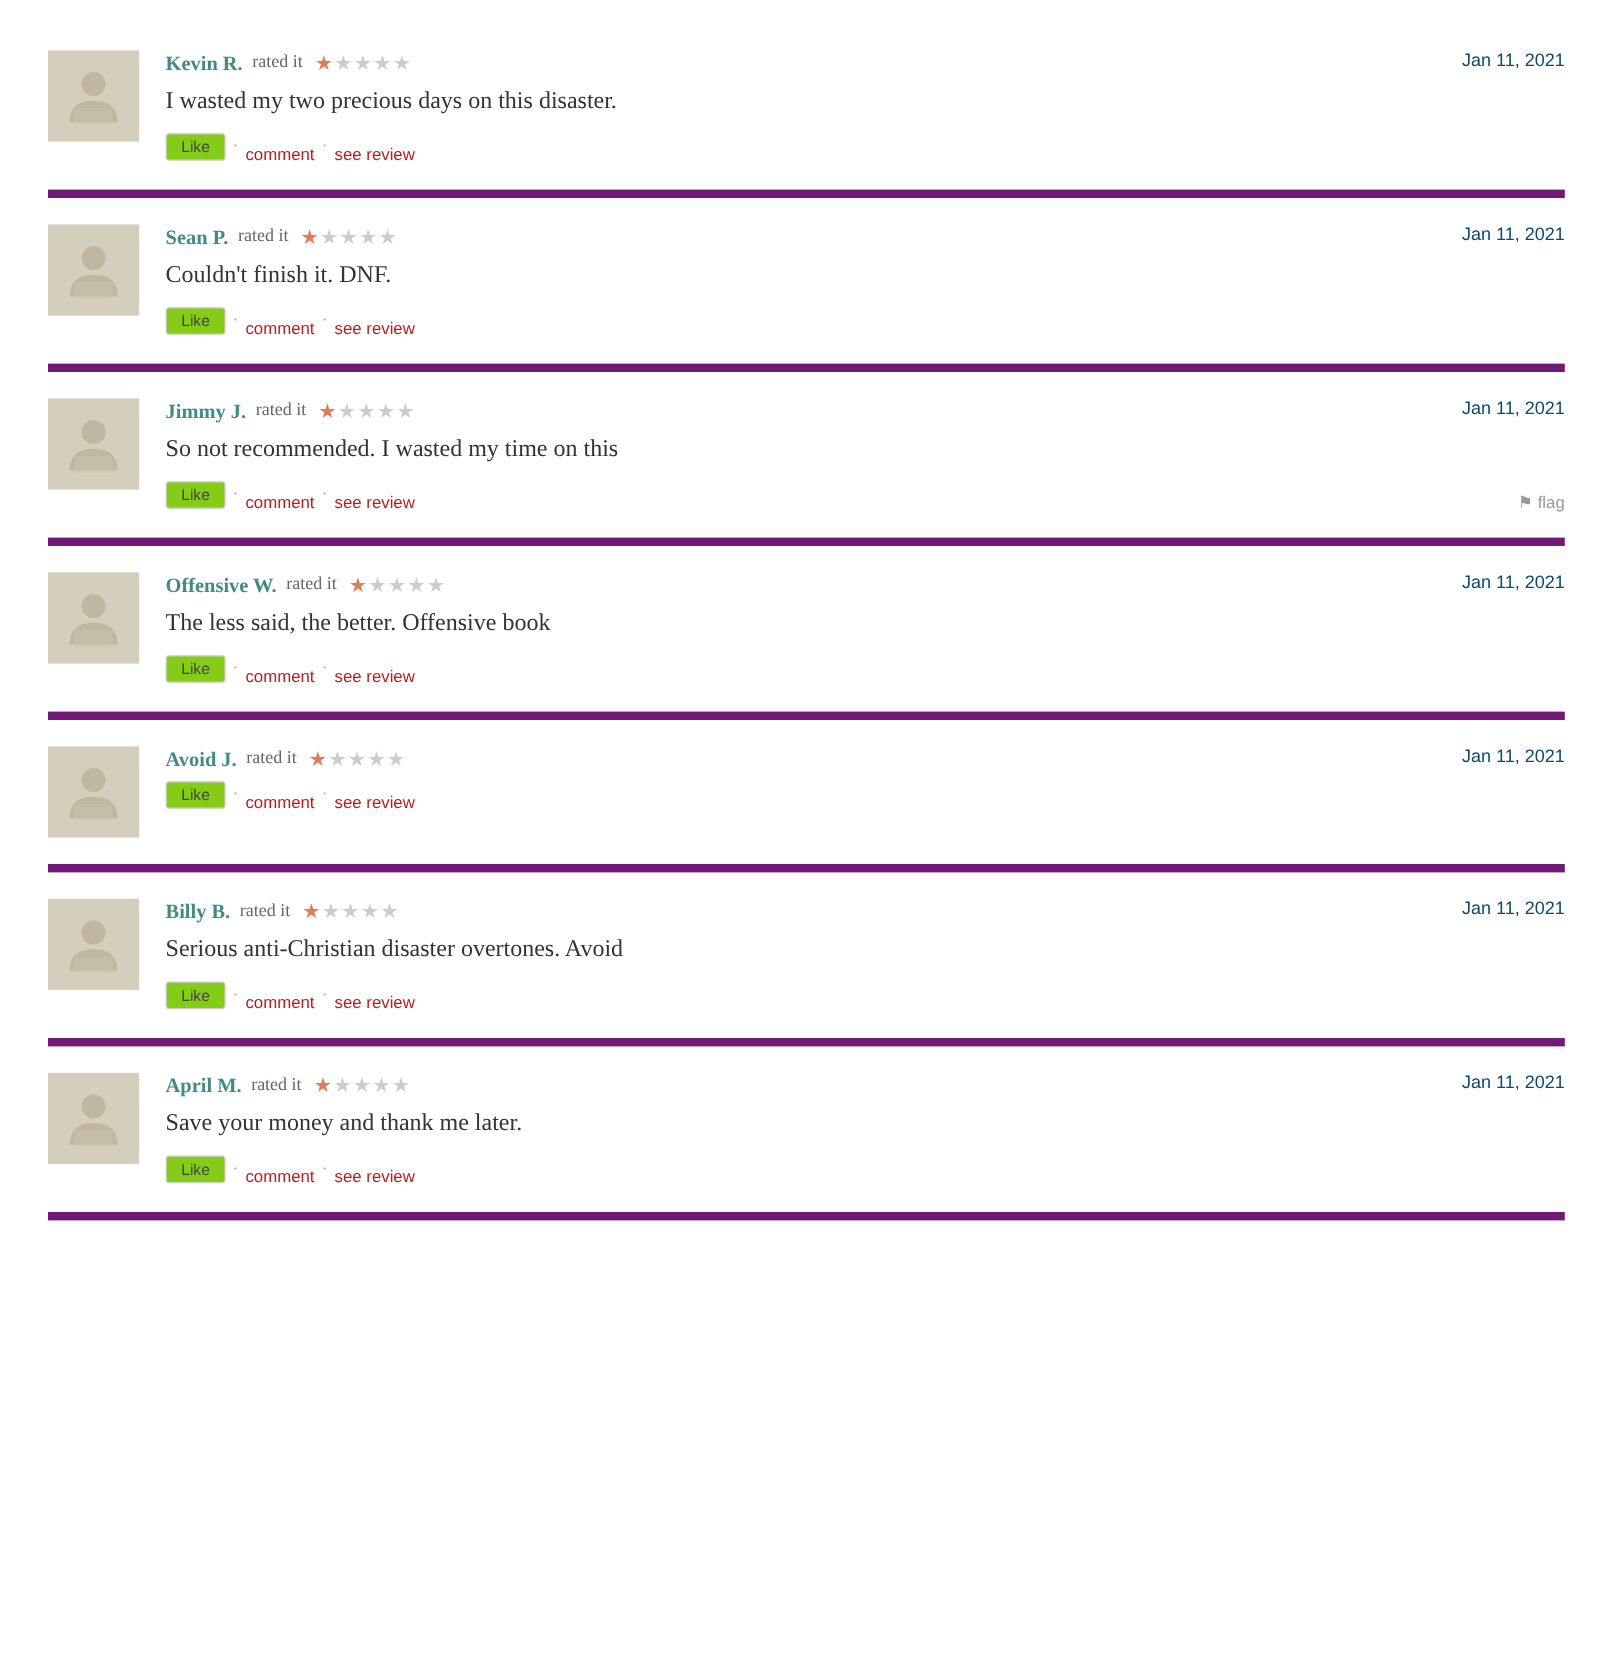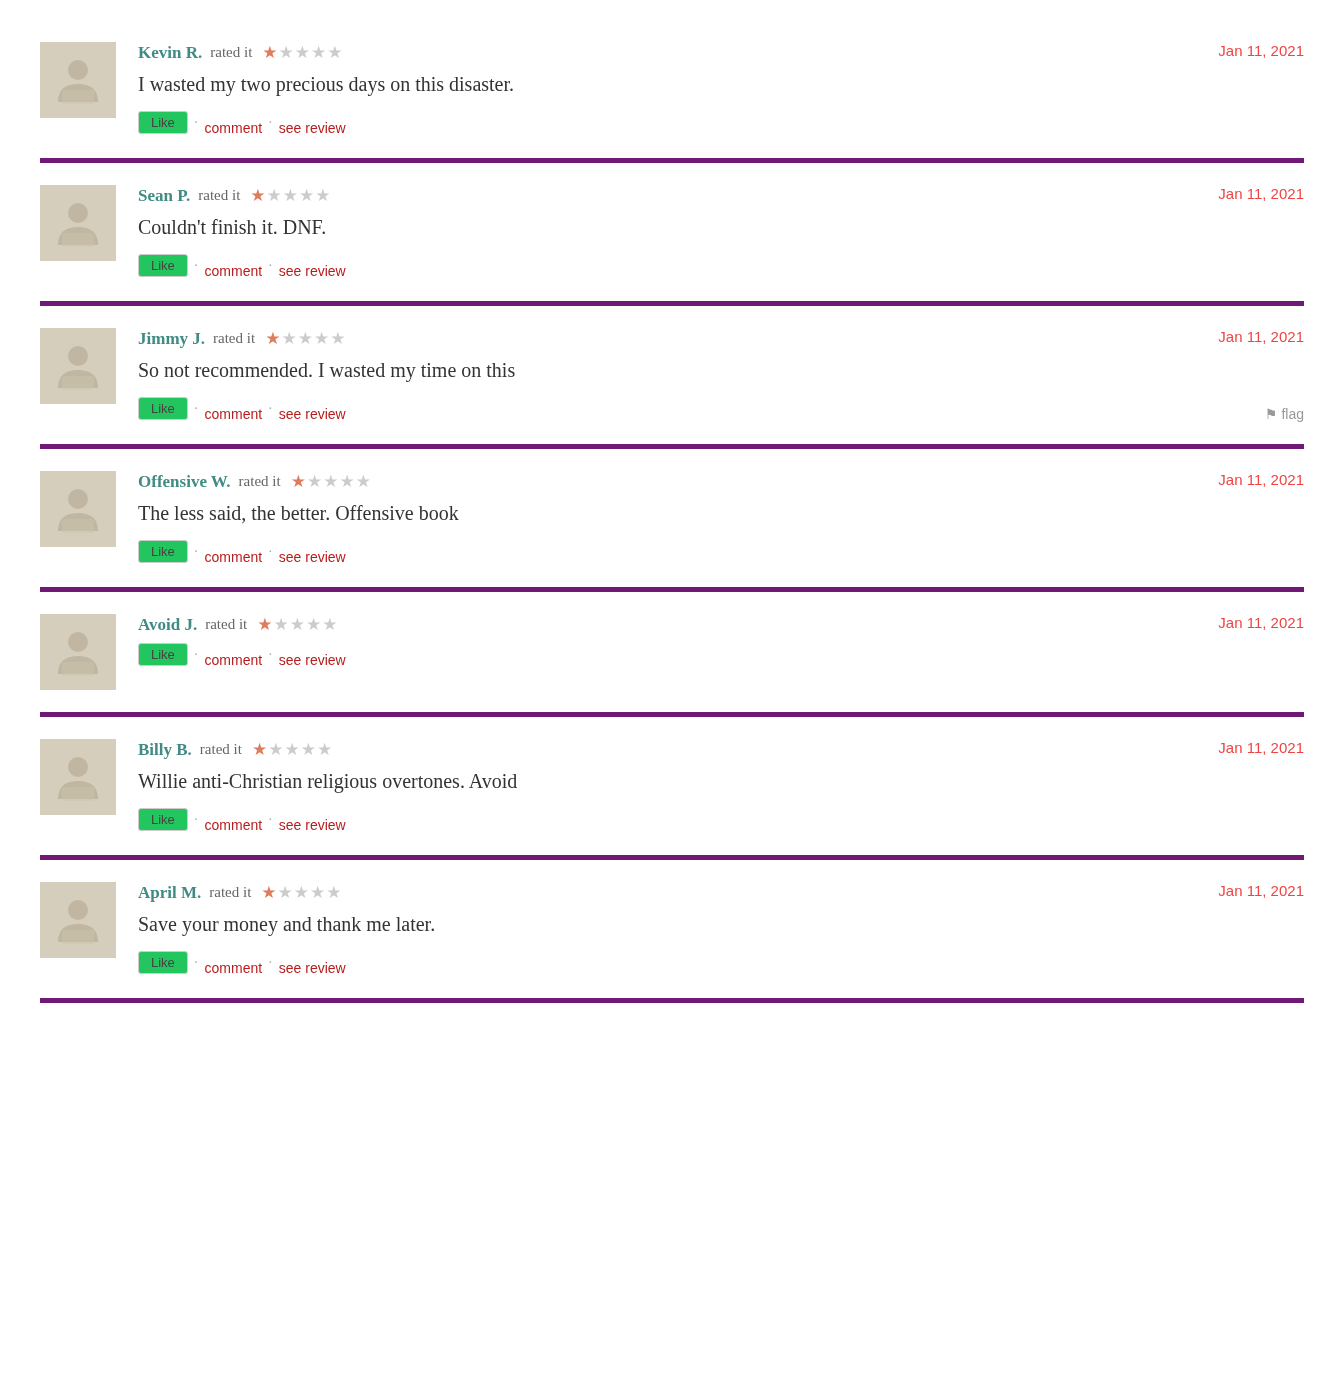--- a/index.html
+++ b/index.html
@@ -13,21 +13,21 @@
 
     .review-list {
       display: flex;
       flex-direction: column;
     }
 
     .review-item {
       display: flex;
       flex-direction: row;
       padding: 22px 0;
-      border-bottom: 5px solid #701a75;
+      border-bottom: 7px solid #701a75;
       position: relative;
     }
 
     .avatar {
       width: 76px;
       height: 76px;
       min-width: 76px;
       background-color: #d6cebc;
       margin-right: 22px;
       display: flex;
@@ -85,21 +85,21 @@
     }
 
     .star.empty {
       color: #ccc;
     }
 
     .review-date {
       position: absolute;
       right: 0;
       top: 22px;
-      color: #ef4444;
+      color: #0c4a6e;
       font-size: 15px;
       font-family: Arial, sans-serif;
     }
 
     .review-text {
       font-size: 20px;
       color: #333;
       line-height: 1.5;
       margin-bottom: 10px;
       margin-top: 6px;
@@ -117,21 +117,21 @@
 
     .review-actions {
       display: flex;
       align-items: center;
       gap: 6px;
       margin-top: 6px;
     }
 
     .like-btn {
       border: 1px solid #ccc;
-      background: #22c55e;
+      background: #84cc16;
       color: #444;
       font-size: 13px;
       padding: 3px 12px;
       cursor: pointer;
       border-radius: 3px;
       font-family: Arial, sans-serif;
     }
 
     .action-dot {
       color: #aaa;
@@ -347,21 +347,21 @@
           <a class="reviewer-name">Billy B.</a>
           <span class="rated-text">rated it</span>
           <span class="stars">
             <span class="star filled">★</span>
             <span class="star empty">★</span>
             <span class="star empty">★</span>
             <span class="star empty">★</span>
             <span class="star empty">★</span>
           </span>
         </div>
-        <div class="review-text">Willie anti-Christian religious overtones. Avoid</div>
+        <div class="review-text">Serious anti-Christian disaster overtones. Avoid</div>
 
         <div class="review-actions">
           <button class="like-btn">Like</button>
           <span class="action-dot">·</span>
           <a class="action-link">comment</a>
           <span class="action-dot">·</span>
           <a class="action-link">see review</a>
         </div>
       </div>
       <span class="review-date">Jan 11, 2021</span>

